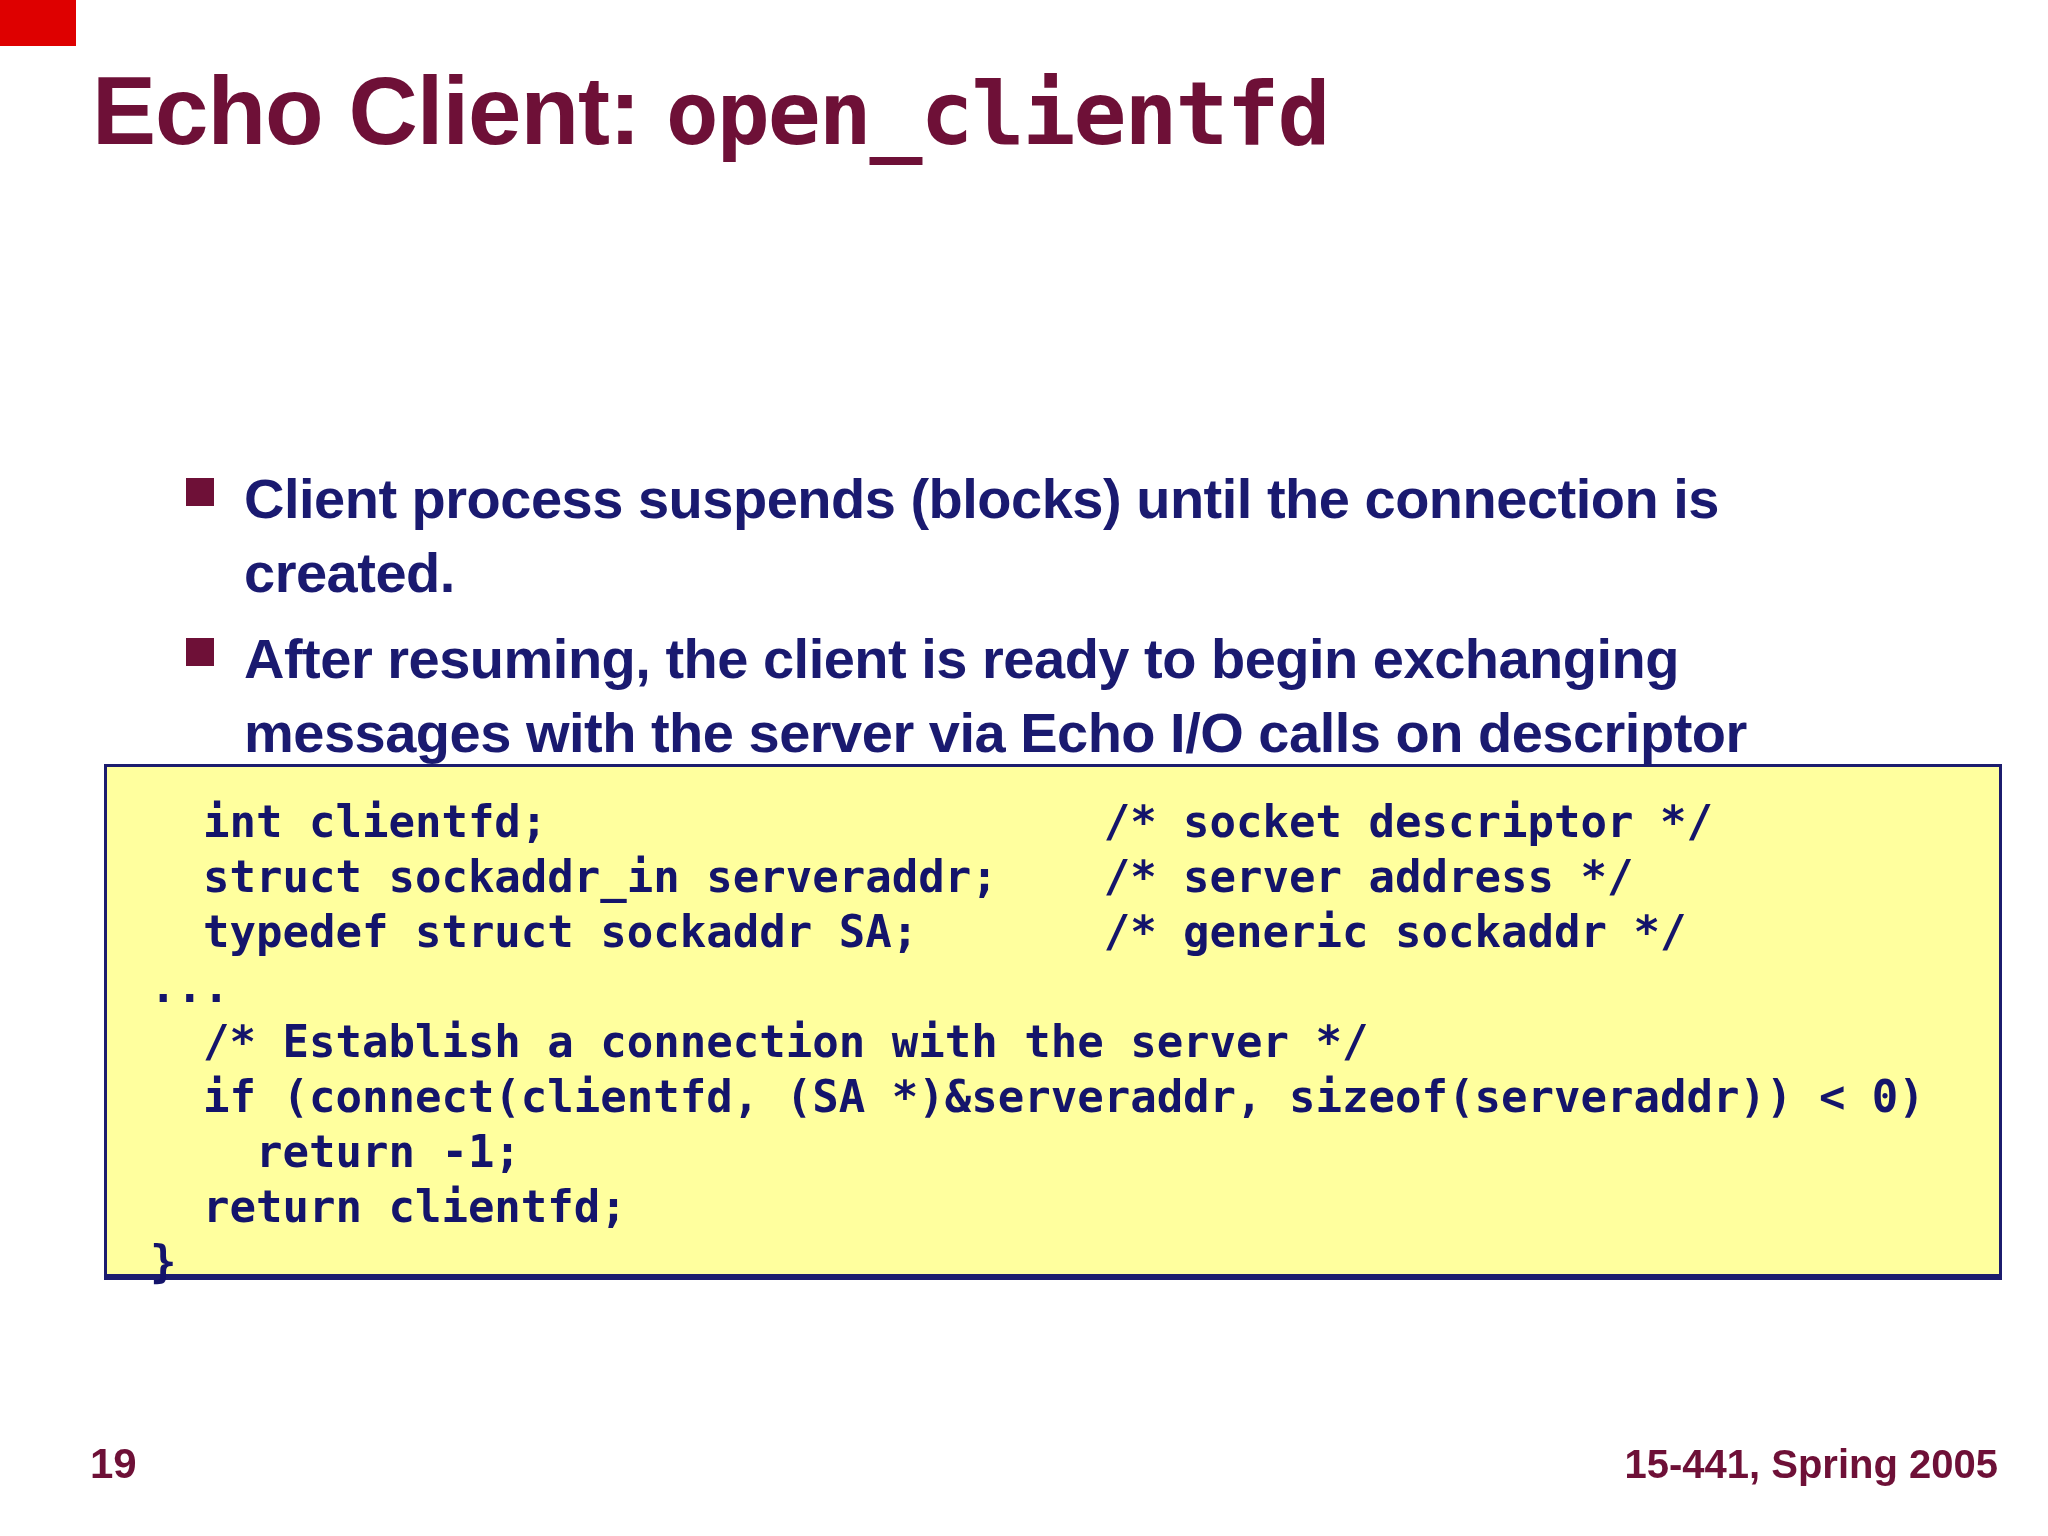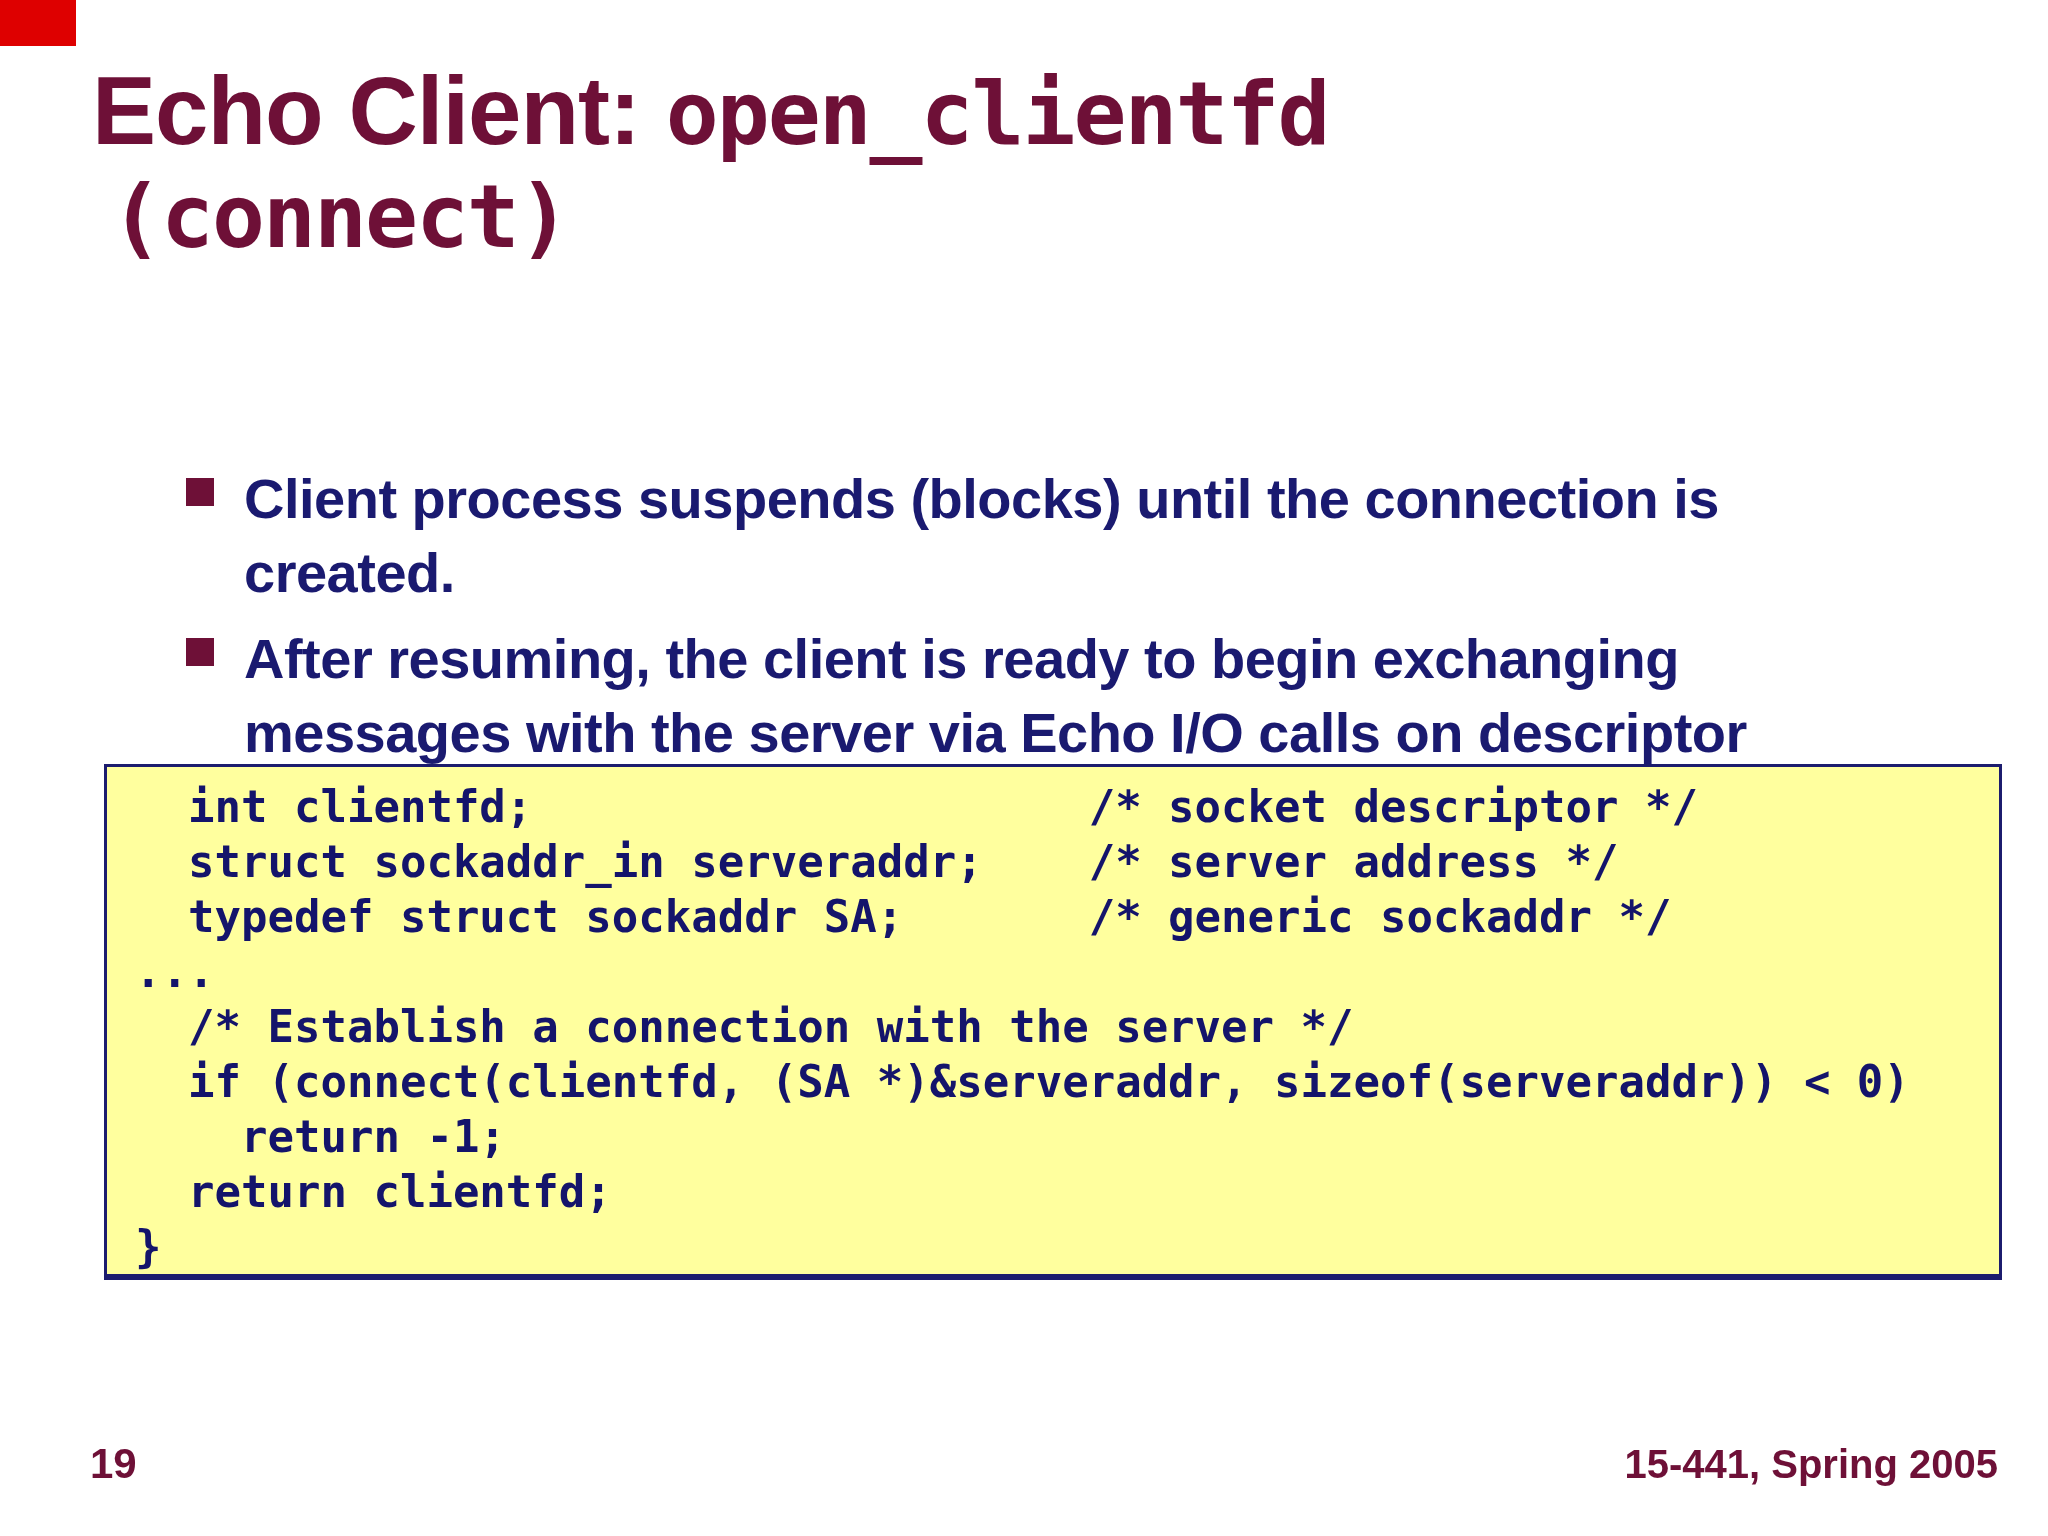--- a/index.html
+++ b/index.html
@@ -90,21 +90,21 @@
     left: 104px;
     top: 764px;
     width: 1898px;
     height: 516px;
     box-sizing: border-box;
     background: #ffff9e;
     border: 3px solid #1c1c6e;
     border-bottom-width: 6px;
   }
   .code-box pre {
-    margin: 0;
+    margin: 15px;
     padding: 12px 10px 0 28px;
     font-family: "DejaVu Sans Mono", monospace;
     font-size: 44px;
     font-weight: bold;
     line-height: 55px;
     color: #14146b;
     white-space: pre;
   }
   .footer-page {
     position: absolute;
@@ -125,21 +125,20 @@
 </style>
 </head>
 <body>
 
 <div class="slide">
 
   <div class="corner-marker"></div>
 
   <div class="title">
     <span class="t-sans">Echo Client: </span><span class="t-mono">open_clientfd</span>
-    <span class="t-mono t-line2">(connect)</span>
   </div>
 
 
   <div class="bullet bullet-1">
     <div class="bullet-marker"></div>
     <div class="bullet-text">Client process suspends (blocks) until the connection is
 created.</div>
   </div>
 
   <div class="bullet bullet-2">

